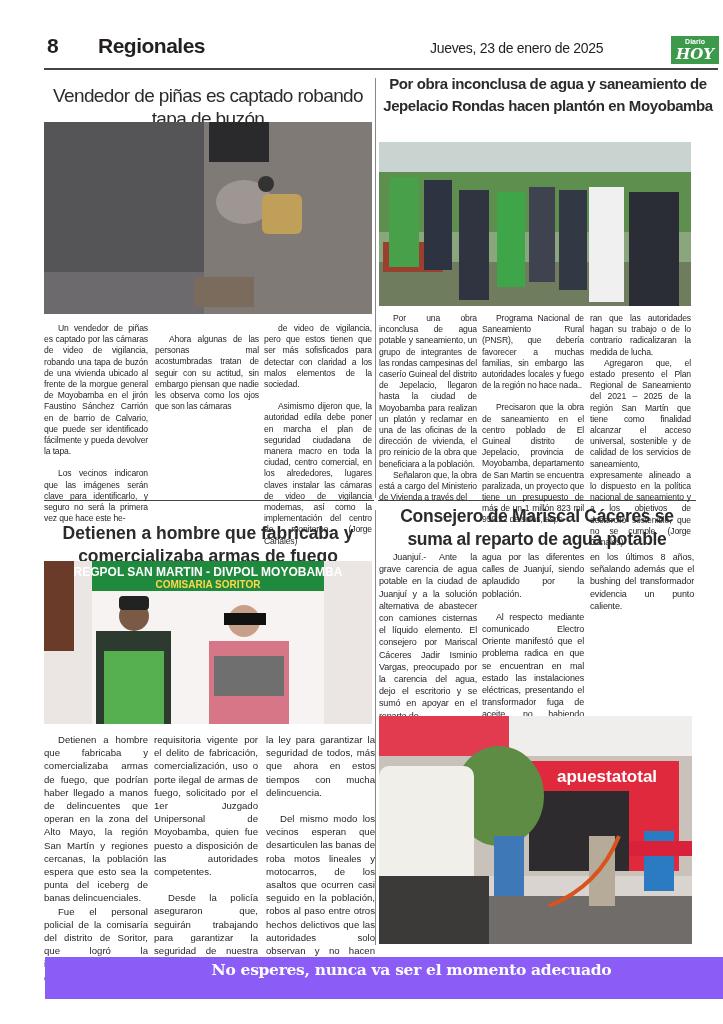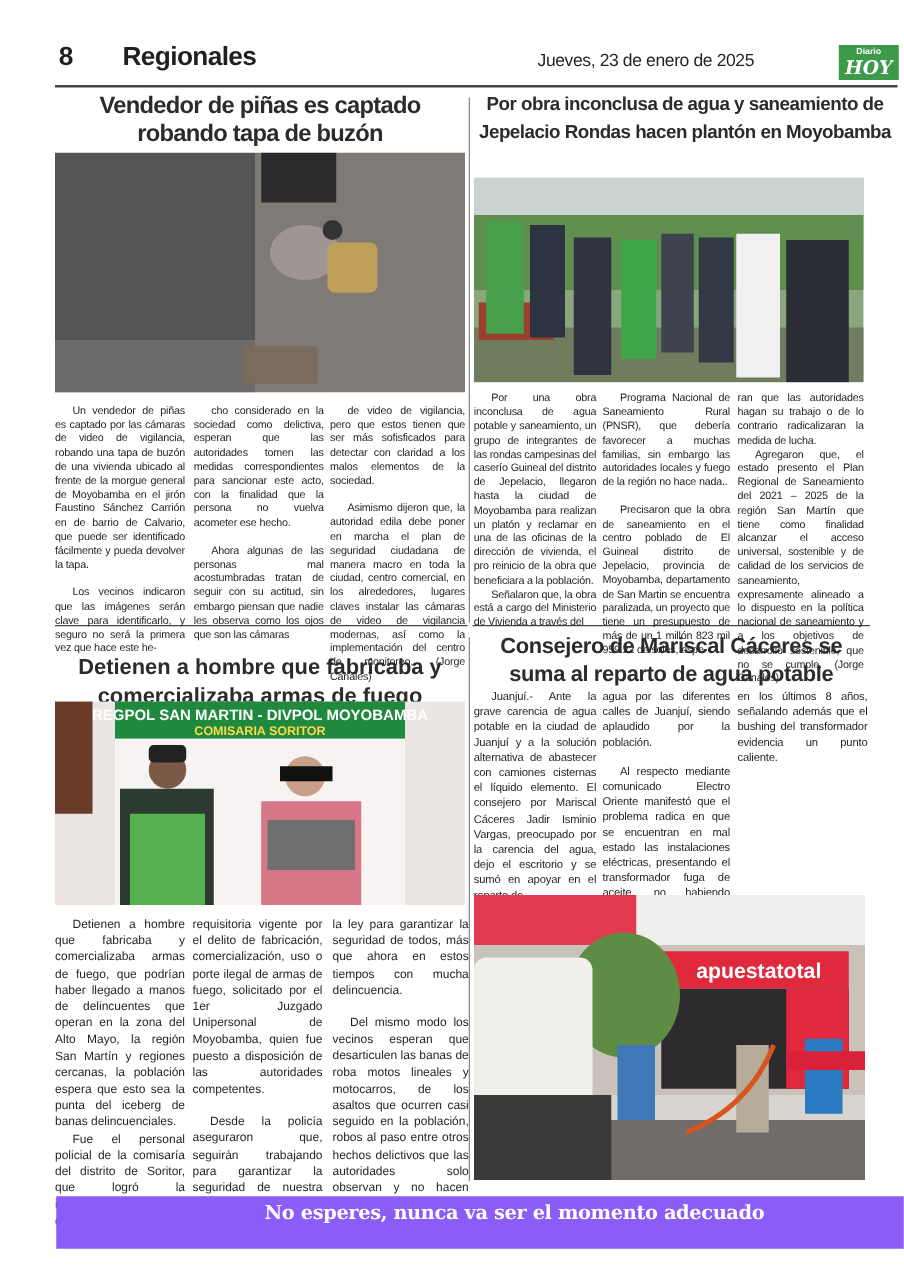--- a/index.html
+++ b/index.html
@@ -9,21 +9,21 @@
   .section{left:98px;top:34px;font-size:21px;font-weight:bold;letter-spacing:-0.5px;}
   .date{left:430px;top:40px;font-size:14px;letter-spacing:-0.3px;}
   .logo{left:671px;top:36px;width:48px;height:28px;background:#3e9a4b;color:#fff;text-align:center;}
   .logo .small{font-size:7px;font-weight:bold;line-height:9px;display:block;padding-top:1px;}
   .logo .big{font-family:"DejaVu Serif",serif;font-weight:bold;font-size:15px;line-height:16px;display:block;font-style:italic;}
   .rule{left:44px;top:68px;width:674px;height:2px;background:#444;}
   .vline{background:#888;width:1px;}
   .hrule{background:#444;height:1px;}
   h1,h2{margin:0;}
   .headline{text-align:center;font-weight:bold;color:#2b2b2b;}
-  .hl1{left:44px;top:73px;width:328px;font-size:19px;line-height:23px;font-weight:bold;letter-spacing:-0.6px;}
+  .hl1{left:44px;top:84px;width:328px;font-size:19px;line-height:23px;font-weight:normal;letter-spacing:-0.6px;}
   .hl2{left:378px;top:73px;width:340px;font-size:15px;line-height:22px;letter-spacing:-0.4px;}
   .hl3{left:44px;top:505px;width:328px;font-size:17.5px;line-height:23px;margin-top:17px;}
   .hl4{left:378px;top:505px;width:318px;font-size:17.5px;line-height:23px;letter-spacing:-0.3px;}
   .photo{overflow:hidden;}
   .col{font-size:8.6px;line-height:11.2px;text-align:justify;letter-spacing:-0.15px;}
   .col p{margin:0;text-indent:14px;}
   .col p.gap{margin-top:11px;}
   .col3{font-size:9.6px;line-height:13.2px;text-align:justify;}
   .col3 p{margin:0;text-indent:14px;}
   .col3 p.gap{margin-top:13px;}
@@ -64,21 +64,20 @@
     <circle cx="222" cy="62" r="8" fill="#333"></circle>
     <rect x="218" y="72" width="40" height="40" rx="6" fill="#c0a058"></rect>
     <rect x="150" y="155" width="60" height="30" fill="#7a6b5c"></rect>
   </svg>
 </div>
 <div class="abs col" style="left:44px;top:323px;width:104px;">
   <p>Un vendedor de piñas es captado por las cámaras de video de vigilancia, robando una tapa de buzón de una vivienda ubicado al frente de la morgue general de Moyobamba en el jirón Faustino Sánchez Carrión en de barrio de Calvario, que puede ser identificado fácilmente y pueda devolver la tapa.</p>
   <p class="gap">Los vecinos indicaron que las imágenes serán clave para identificarlo, y seguro no será la primera vez que hace este he-</p>
 </div>
 <div class="abs col" style="left:155px;top:323px;width:104px;">
-  <p>cho considerado en la sociedad como delictiva, esperan que las autoridades tomen las medidas correspondientes para sancionar este acto, con la finalidad que la persona no vuelva acometer ese hecho.</p>
   <p class="gap">Ahora algunas de las personas mal acostumbradas tratan de seguir con su actitud, sin embargo piensan que nadie les observa como los ojos que son las cámaras</p>
 </div>
 <div class="abs col" style="left:264px;top:323px;width:108px;">
   <p>de video de vigilancia, pero que estos tienen que ser más sofisficados para detectar con claridad a los malos elementos de la sociedad.</p>
   <p class="gap">Asimismo dijeron que, la autoridad edila debe poner en marcha el plan de seguridad ciudadana de manera macro en toda la ciudad, centro comercial, en los alrededores, lugares claves instalar las cámaras de video de vigilancia modernas, así como la implementación del centro de monitoreo.    (Jorge Canales)</p>
 </div>
 
 <h1 class="abs headline hl2">Por obra inconclusa de agua y saneamiento de Jepelacio Rondas hacen plantón en Moyobamba</h1>
 <div class="abs photo" style="left:379px;top:142px;width:312px;height:164px;">
   <svg width="312" height="164" viewBox="0 0 312 164">

